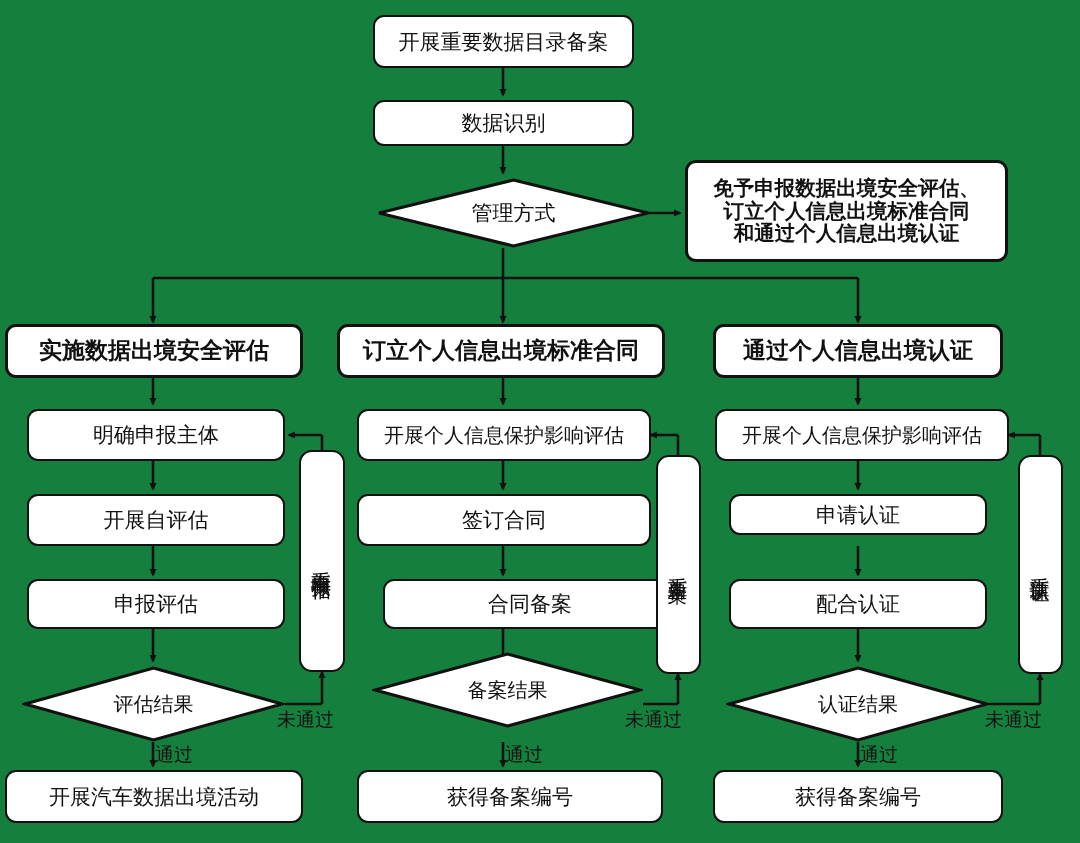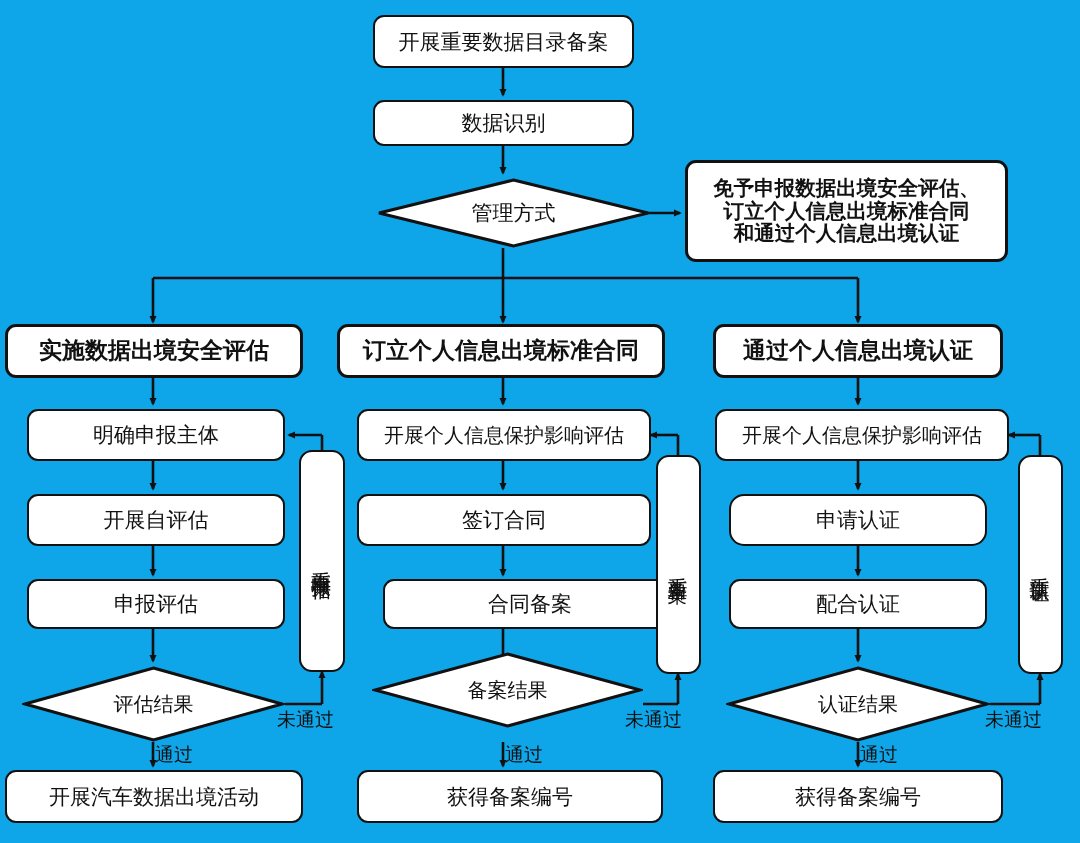--- a/index.html
+++ b/index.html
@@ -1,17 +1,17 @@
 <!DOCTYPE html>
 <html><head>
 <meta charset="utf-8">
 <style>
   html,body{margin:0;padding:0;background:#fff;}
   body{font-family:"Liberation Sans","DejaVu Sans",sans-serif;}
-  #stage{position:relative;width:1080px;height:843px;background:#0ea5e9;overflow:hidden;}
+  #stage{position:relative;width:1080px;height:843px;background:#15803d;overflow:hidden;}
   svg.wires{position:absolute;left:0;top:0;width:1080px;height:843px;pointer-events:none;}
   .node{position:absolute;box-sizing:border-box;border:2.5px solid #111;border-radius:11px;
         background:#fff;display:flex;align-items:center;justify-content:center;text-align:center;
         color:#111;line-height:1.12;}
   .node.bold{font-weight:bold;border-width:3px;}
   .vnode{position:absolute;box-sizing:border-box;border:2.5px solid #111;border-radius:13px;
          background:#fff;display:flex;align-items:center;justify-content:center;text-align:center;
          writing-mode:vertical-rl;text-orientation:upright;letter-spacing:2px;color:#111;}
   .diamond{position:absolute;display:flex;align-items:center;justify-content:center;color:#111;}
   .diamond > .dlabel{position:relative;z-index:2;}
@@ -162,21 +162,21 @@
   <div class="edgelabel" style="left:625px;top:707px;font-size:19px;">
     <span>未通过</span>
   </div>
 
   <div class="node bold" style="left:713px;top:324px;width:290px;height:54px;font-size:23px;">
     <span>通过个人信息出境认证</span>
   </div>
   <div class="node" style="left:715px;top:409px;width:294px;height:52px;font-size:20px;">
     <span>开展个人信息保护影响评估</span>
   </div>
-  <div class="node" style="left:729px;top:494px;width:258px;height:52px;font-size:21px;border-radius:15px;">
+  <div class="node" style="left:729px;top:494px;width:258px;height:41px;font-size:21px;">
     <span>申请认证</span>
   </div>
   <div class="node" style="left:729px;top:579px;width:258px;height:50px;font-size:21px;">
     <span>配合认证</span>
   </div>
   <div class="diamond" style="left:726px;top:666px;width:264px;height:76px;font-size:20px;">
     <svg width="264" height="76" viewBox="0 0 264 76">
       <polygon points="132,2 261,38 132,74 3,38" fill="#fff" stroke="#111" stroke-width="3"></polygon>
     </svg>
     <span class="dlabel">认证结果</span>

